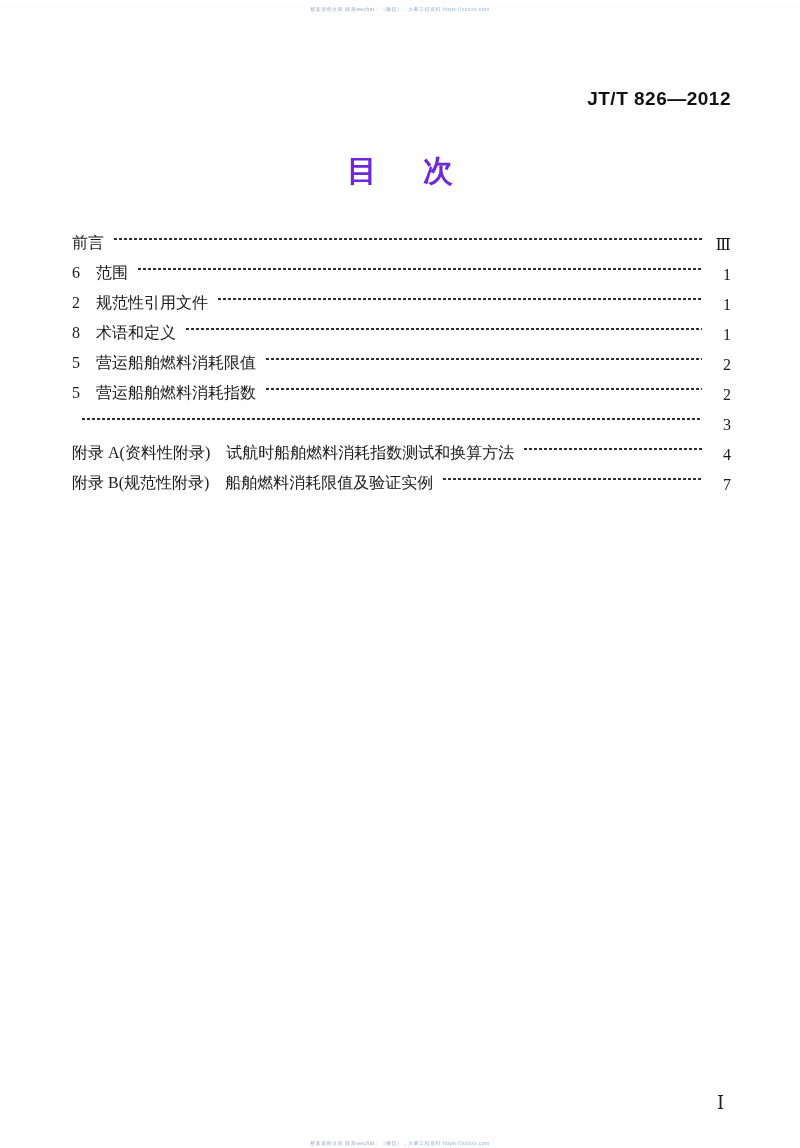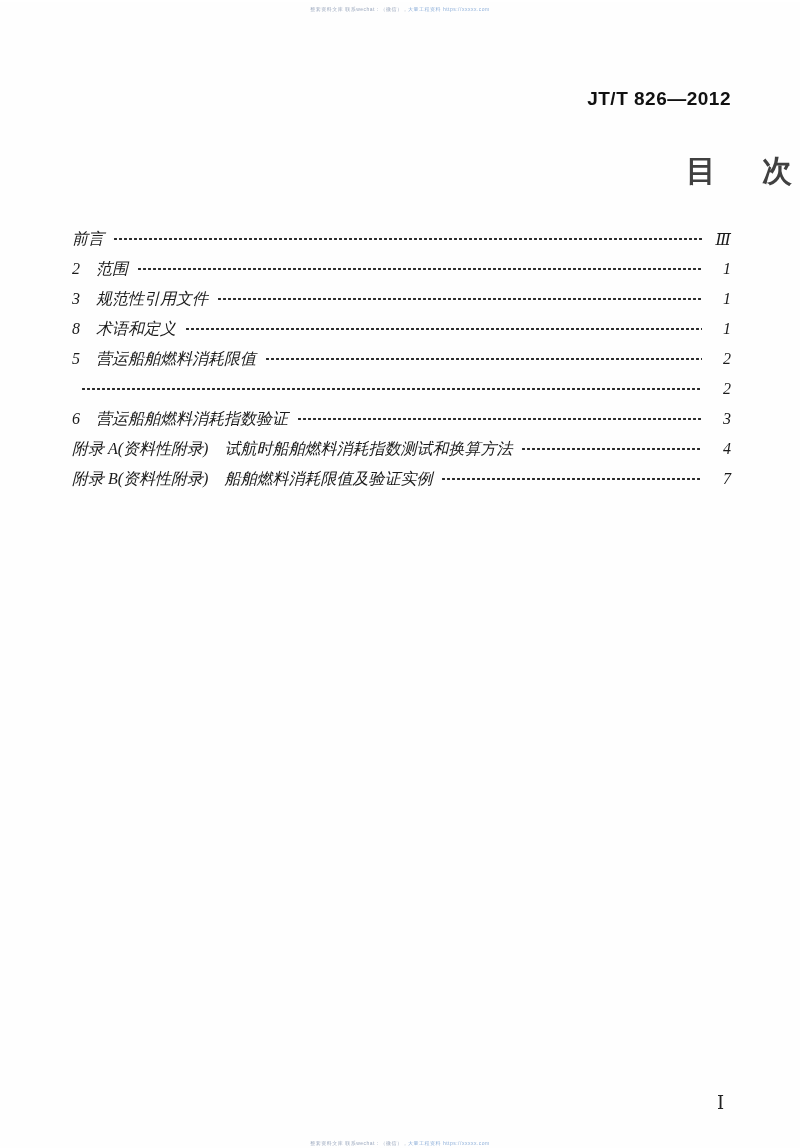--- a/index.html
+++ b/index.html
@@ -39,42 +39,41 @@
     font-size: 19px;
     letter-spacing: 0.5px;
     color: #111;
   }
 
   .doc-title {
     position: absolute;
     top: 149px;
     left: 0;
     width: 100%;
-    text-align: right;
+    text-align: center;
     font-family: "Liberation Sans", "DejaVu Sans", sans-serif;
     font-weight: bold;
     font-size: 30px;
     letter-spacing: 8px;
     padding-left: 8px;
-    color: #404040;
+    color: #6d28d9;
   }
 
   .toc {
     position: absolute;
     top: 222px;
     left: 72px;
     right: 69px;
     list-style: none;
     font-size: 16px;
   }
   .toc li {
     height: 30px;
     display: flex;
-    align-items: center;
-    font-style: italic;
+    align-items: flex-end;
   }
   .toc-label {
     white-space: nowrap;
     color: #1a1a1a;
   }
   .toc-leader {
     flex: 1;
     align-self: center;
     height: 12px;
     margin: 0 7px 0 9px;
@@ -113,62 +112,62 @@
 
   <ul class="toc">
 
       <li>
         <span class="toc-label">前言</span>
         <span class="toc-leader"></span>
         <span class="toc-page">Ⅲ</span>
       </li>
 
       <li>
-        <span class="toc-label">2　范围</span>
+        <span class="toc-label">6　范围</span>
         <span class="toc-leader"></span>
         <span class="toc-page">1</span>
       </li>
 
       <li>
-        <span class="toc-label">3　规范性引用文件</span>
+        <span class="toc-label">2　规范性引用文件</span>
         <span class="toc-leader"></span>
         <span class="toc-page">1</span>
       </li>
 
       <li>
         <span class="toc-label">8　术语和定义</span>
         <span class="toc-leader"></span>
         <span class="toc-page">1</span>
       </li>
 
       <li>
         <span class="toc-label">5　营运船舶燃料消耗限值</span>
         <span class="toc-leader"></span>
         <span class="toc-page">2</span>
       </li>
 
       <li>
+        <span class="toc-label">5　营运船舶燃料消耗指数</span>
         <span class="toc-leader"></span>
         <span class="toc-page">2</span>
       </li>
 
       <li>
-        <span class="toc-label">6　营运船舶燃料消耗指数验证</span>
         <span class="toc-leader"></span>
         <span class="toc-page">3</span>
       </li>
 
       <li>
         <span class="toc-label">附录 A(资料性附录)　试航时船舶燃料消耗指数测试和换算方法</span>
         <span class="toc-leader"></span>
         <span class="toc-page">4</span>
       </li>
 
       <li>
-        <span class="toc-label">附录 B(资料性附录)　船舶燃料消耗限值及验证实例</span>
+        <span class="toc-label">附录 B(规范性附录)　船舶燃料消耗限值及验证实例</span>
         <span class="toc-leader"></span>
         <span class="toc-page">7</span>
       </li>
     </ul>
 
   <div class="footer-page-number">Ⅰ</div>
 
   <div class="watermark watermark-bottom">
     <span class="wm-prefix">整套资料文库 联系wechat：（微信），</span><span class="wm-link">大量工程资料 https://xxxxx.com</span>
   </div>

